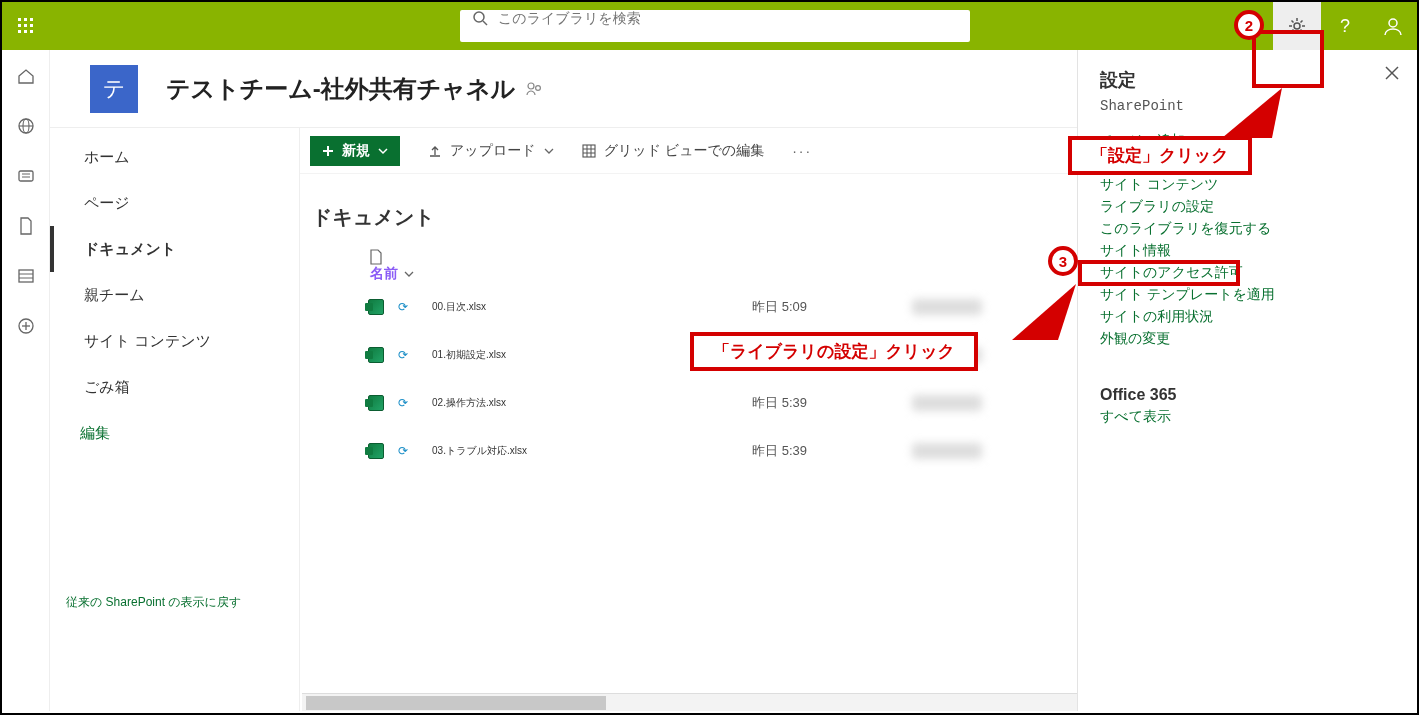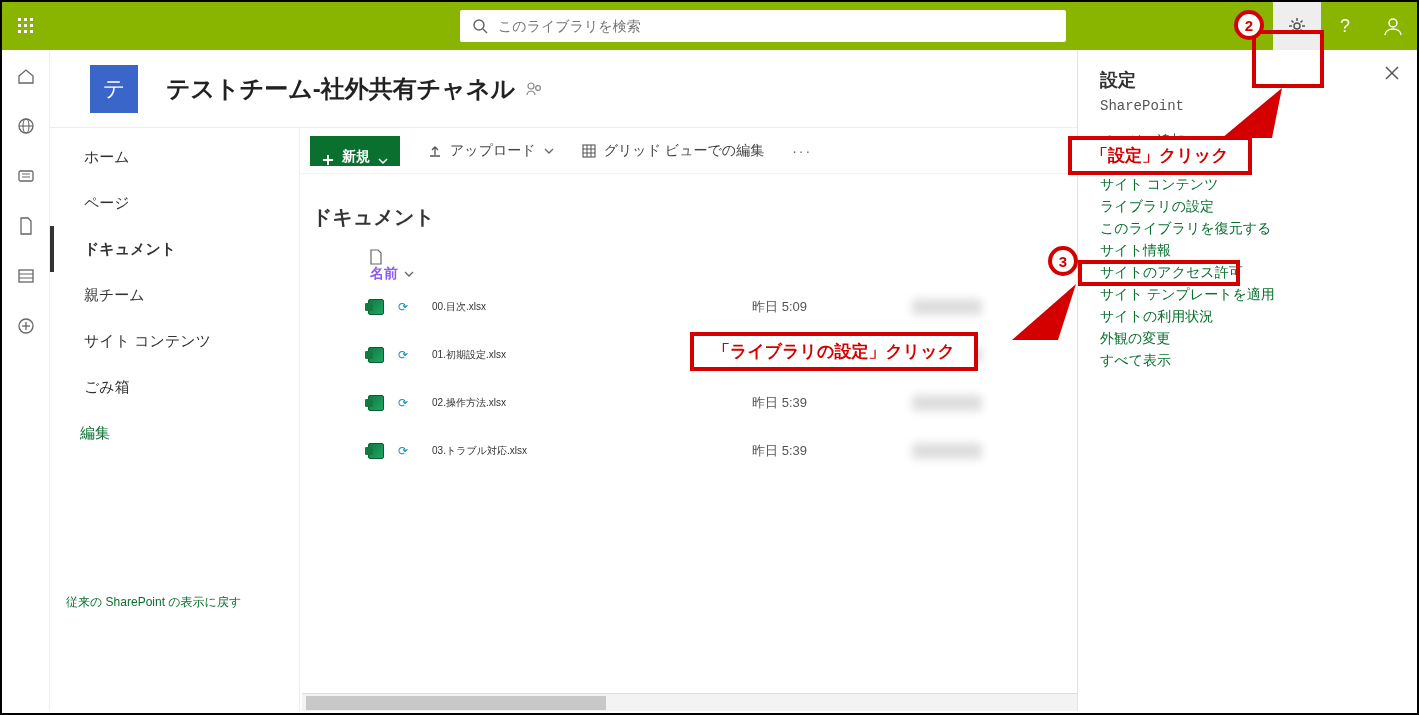--- a/index.html
+++ b/index.html
@@ -4,21 +4,21 @@
 <style>
   * { box-sizing: border-box; margin: 0; padding: 0; font-family: "Segoe UI", "Meiryo", sans-serif; }
   body { background: #fff; border: 2px solid #000; width: 1419px; height: 715px; overflow: hidden; position: relative; }
 
   
   .suitebar { height: 48px; background: #89B400; display: flex; align-items: center; color: #fff; position: relative; }
   .waffle { width: 48px; height: 48px; display: flex; align-items: center; justify-content: center; cursor: pointer; }
   .waffle-grid { width: 16px; height: 16px; display: grid; grid-template-columns: repeat(3,3px); grid-template-rows: repeat(3,3px); gap: 3px; }
   .waffle-grid span { background: #fff; }
   .searchwrap { flex: 0 0 auto; margin-left: 410px; }
-  .searchbox { width: 606px; height: 32px; background: #fff; border-radius: 2px; display: flex; align-items: center; padding: 0 12px; }
+  .searchbox { width: 510px; height: 32px; background: #fff; border-radius: 2px; display: flex; align-items: flex-start; padding: 0 12px; }
   .searchbox svg { flex: 0 0 auto; }
   .searchbox input { border: none; outline: none; flex: 1; font-size: 14px; padding-left: 10px; color: #333; background: transparent; }
   .suite-right { margin-left: auto; display: flex; align-items: center; height: 100%; }
   .suite-btn { width: 48px; height: 48px; display: flex; align-items: center; justify-content: center; color: #fff; cursor: pointer; }
   .gearcell { width: 48px; height: 48px; display:flex;align-items:center;justify-content:center; background:#eee; }
 
   
   .rail { position: absolute; left: 0; top: 48px; bottom: 2px; width: 48px; background: #fff; border-right: 1px solid #eee; display: flex; flex-direction: column; align-items: center; padding-top: 14px; gap: 26px; color:#666;}
   .rail-item { width: 24px; height: 24px; display: flex; align-items: center; justify-content: center; cursor: pointer; }
 
@@ -39,21 +39,21 @@
   .nav { width: 250px; border-right: 1px solid #eee; padding-top: 6px; position:relative;}
   .nav-item { height: 46px; display: flex; align-items: center; padding-left: 30px; font-size: 15px; color: #333; cursor: pointer; border-left:4px solid transparent;}
   .nav-item.selected { border-left:4px solid #333; font-weight:600;}
   .nav-edit { color:#097030; font-size:15px; padding-left:30px; margin-top:14px; cursor:pointer;}
   .nav-footer { position:absolute; bottom:100px; left:16px; font-size:12px; color:#097030; cursor:pointer;}
 
   
   .main { flex:1; display:flex; flex-direction:column; overflow:hidden;}
   .cmdbar { height:46px; display:flex; align-items:center; gap:28px; padding-left:10px; border-bottom:1px solid #f3f3f3; font-size:14px; color:#444;}
   .cmd { display:flex; align-items:center; gap:8px; cursor:pointer;}
-  .cmd.new { background:#097030; color:#fff; height:30px; padding:0 12px; font-weight:600;align-items:flex-end;}
+  .cmd.new { background:#097030; color:#fff; height:30px; padding:0 12px; font-weight:600;}
   .cmd.new svg { stroke:#fff;}
   .libheader { padding:30px 0 18px 12px; font-size:20px; font-weight:600; color:#333;}
   .colhdr { height:34px; display:flex; align-items:flex-start; padding-left:60px; color:#8b5cf6; font-size:14px; font-weight:600;flex-direction:column;}
   .colhdr .fileico { width:32px; display:flex; justify-content:center; color:#666;}
   .colhdr .namecol { margin-left:10px; display:flex;align-items:center;gap:6px;}
   .row { height:48px; display:flex; align-items:center; padding-left:60px;}
   .row .fileico { width:32px; display:flex; justify-content:center;}
   .excel { width:16px;height:16px;background:linear-gradient(135deg,#107C41,#21A366);border:1px solid #0b5d31;position:relative;border-radius:2px;}
   .excel::after{content:"";position:absolute;left:-4px;top:3px;width:8px;height:8px;background:#107C41;border-radius:1px;}
   .syncdot{color:#1e90c8;font-size:12px;margin-left:6px;}
@@ -313,20 +313,21 @@
   <a>ページの追加</a>
   <a>アプリの追加</a>
   <a>サイト コンテンツ</a>
   <a>ライブラリの設定</a>
   <a>このライブラリを復元する</a>
   <a>サイト情報</a>
   <a>サイトのアクセス許可</a>
   <a>サイト テンプレートを適用</a>
   <a>サイトの利用状況</a>
   <a>外観の変更</a>
+  <div class="o365">Office 365</div>
   <a>すべて表示</a>
 </div>
 
 <div class="hscroll">
     <div class="hthumb"></div>
   </div>
 
 <div class="anno-box" style="left:1250px; top:28px; width:72px; height:58px;"></div>
 <div class="anno-num" style="left:1232px; top:8px;">2</div>
 <div class="anno-label" style="left:1066px; top:134px;">「設定」クリック</div>

